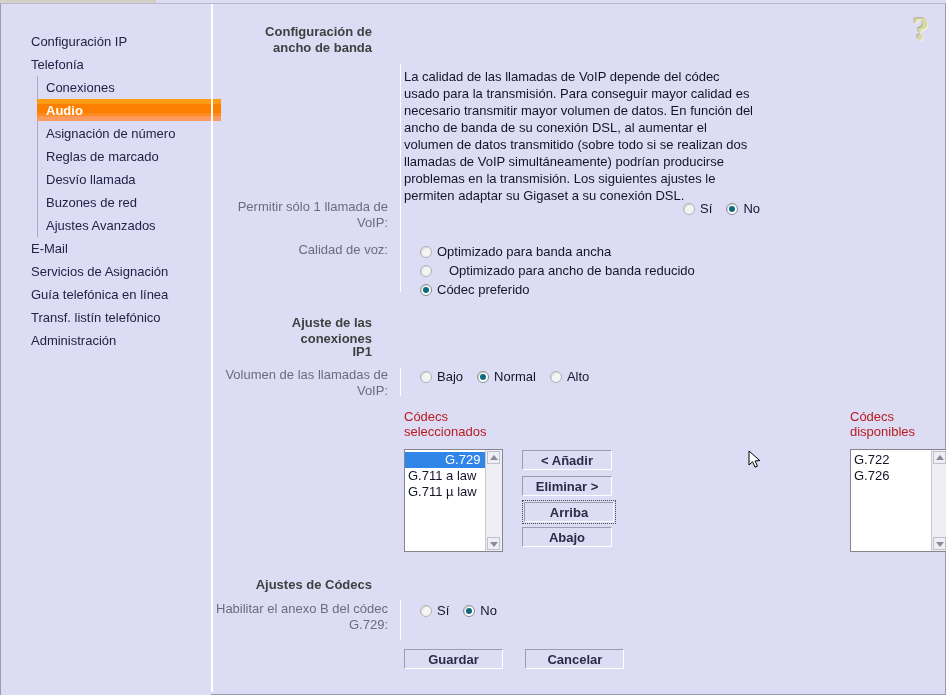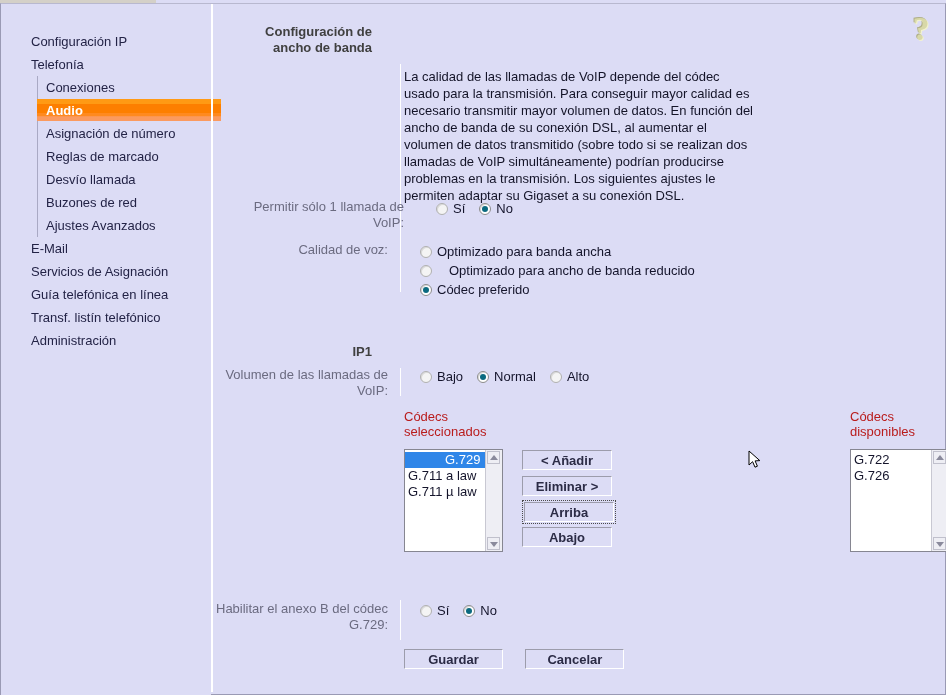--- a/index.html
+++ b/index.html
@@ -357,21 +357,21 @@
 
   <div class="main">
 
     <div class="help-icon">?</div>
 
     <div class="section-title" style="left:0; top:20px;">Configuración de ancho de banda</div>
 
     <div class="sep" style="left:186px; top:60px; height:228px;"></div>
     <div class="desc" style="left:190px; top:64px;">La calidad de las llamadas de VoIP depende del códec usado para la transmisión. Para conseguir mayor calidad es necesario transmitir mayor volumen de datos. En función del ancho de banda de su conexión DSL, al aumentar el volumen de datos transmitido (sobre todo si se realizan dos llamadas de VoIP simultáneamente) podrían producirse problemas en la transmisión. Los siguientes ajustes le permiten adaptar su Gigaset a su conexión DSL.</div>
 
-    <div class="row" style="position:absolute; left:16px; top:195px; width:560px;">
+    <div class="row" style="position:absolute; left:0; top:195px; width:560px;justify-content:space-between;">
       <div class="lbl" style="width:186px;">Permitir sólo 1 llamada de VoIP:</div>
       <div class="content" style="padding-left:20px;">
         <div class="radio-line" id="only-one-call-radios">
             <span class="radio">
               <span class="rb"></span>
               <span class="rb-text">Sí</span>
             </span>
             <span class="radio">
               <span class="rb on"></span>
               <span class="rb-text">No</span>
@@ -393,20 +393,21 @@
               <span class="rb-text">Optimizado para ancho de banda reducido</span>
             </div>
             <div class="radio" style="display: flex; height: 19px;">
               <span class="rb on"></span>
               <span class="rb-text">Códec preferido</span>
             </div>
           </div>
       </div>
     </div>
 
+    <div class="section-title" style="left:0; top:311px;">Ajuste de las conexiones</div>
 
     <div class="section-title" style="left:0; top:340px;">IP1</div>
 
     <div class="sep" style="left:186px; top:364px; height:28px;"></div>
     <div class="row" style="position:absolute; left:0; top:363px; width:560px;">
       <div class="lbl" style="width:186px;">Volumen de las llamadas de VoIP:</div>
       <div class="content" style="padding-left:20px;">
         <div class="radio-line" id="volume-radios">
             <span class="radio">
               <span class="rb"></span>
@@ -458,20 +459,21 @@
               <div class="lb-item">G.726</div>
             </div>
           <div class="lb-scroll">
             <div class="lb-arrow up"></div>
             <div class="lb-arrow down"></div>
           </div>
         </div>
       </div>
     </div>
 
+    <div class="section-title" style="left:0; top:573px;">Ajustes de Códecs</div>
 
     <div class="sep" style="left:186px; top:596px; height:40px;"></div>
     <div class="row" style="position:absolute; left:0; top:597px; width:560px;">
       <div class="lbl" style="width:186px;">Habilitar el anexo B del códec G.729:</div>
       <div class="content" style="padding-left:20px;">
         <div class="radio-line" id="annex-b-radios">
             <span class="radio">
               <span class="rb"></span>
               <span class="rb-text">Sí</span>
             </span>

